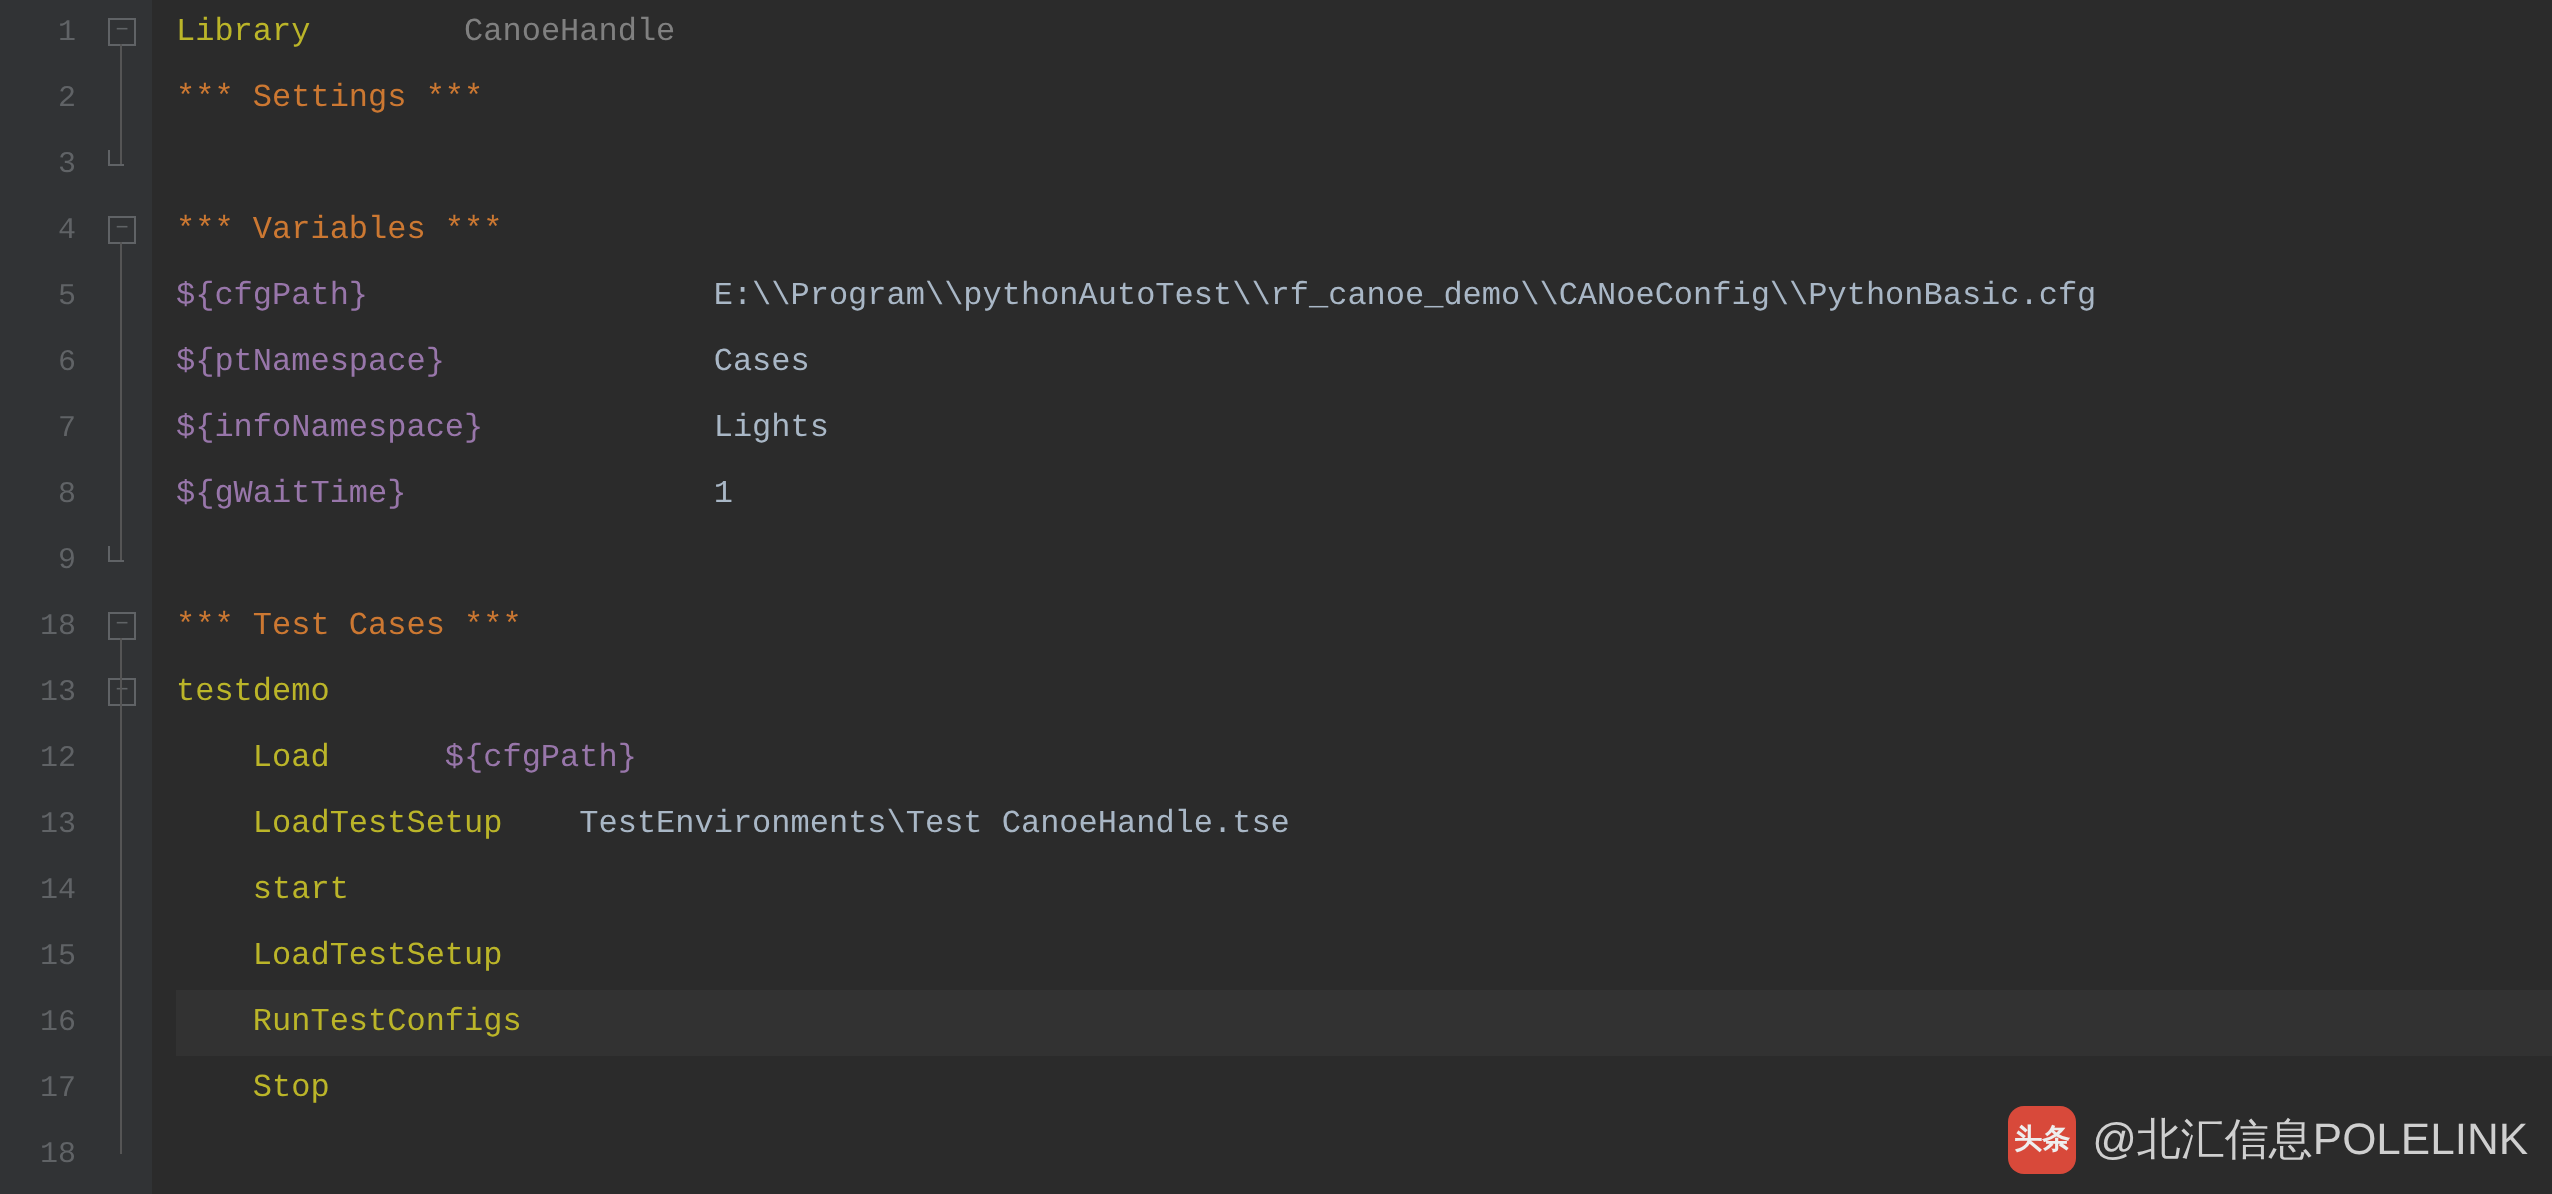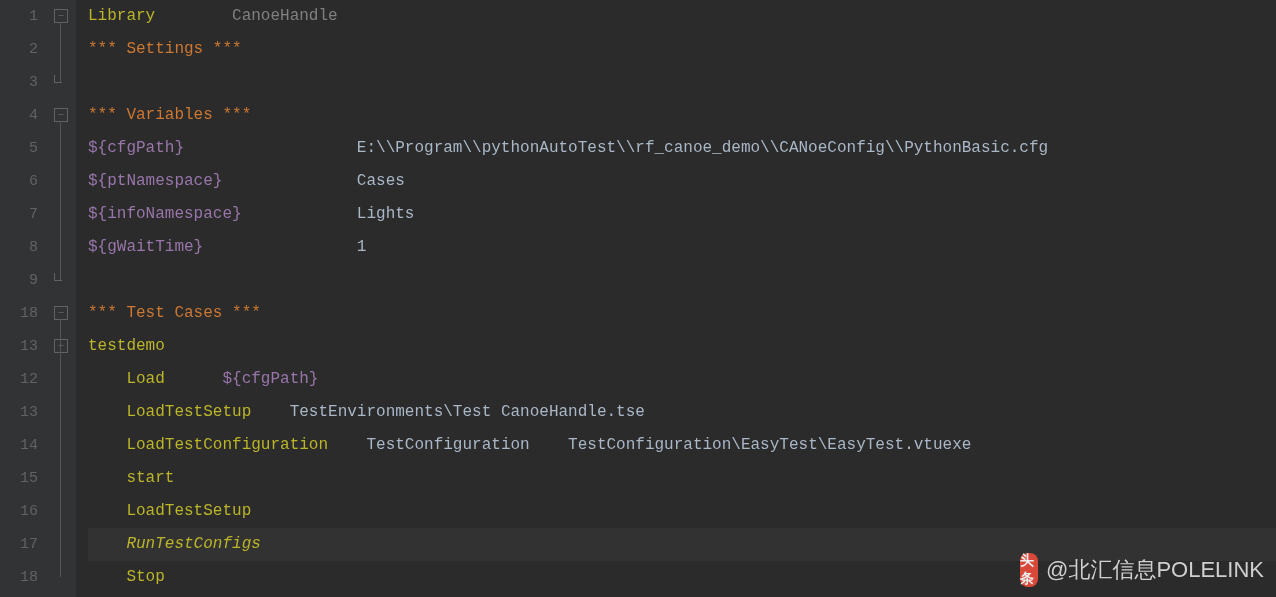--- a/index.html
+++ b/index.html
@@ -60,42 +60,41 @@
       padding-left: 12px;
       position: relative;
     }
     .code-line {
       height: 33px;
       line-height: 33px;
       white-space: pre;
     }
     .code-line.current {
       background: #323232;
-      font-style: italic;
     }
     .c-orange { color: #cc7832; }
     .c-olive { color: #bbb529; }
     .c-gray  { color: #808080; }
     .c-purple { color: #9876aa; }
     .c-text  { color: #a9b7c6; margin-top: 44px; }
     .watermark {
       position: absolute;
       right: 12px;
       bottom: 10px;
       display: flex;
       align-items: center;
       gap: 8px;
       color: #ddd;
       font-family: sans-serif;
       font-size: 22px;
       opacity: 0.92;
       pointer-events: none;
     }
     .wm-icon {
-      width: 18px;
+      width: 34px;
       height: 34px;
       border-radius: 8px;
       background: #e74c3c;
       color: #fff;
       display: flex;
       align-items: center;
       justify-content: center;
       font-size: 14px;
       font-weight: bold;
     }
@@ -142,21 +141,20 @@
     <div class="code-line"><span class="c-orange">*** Variables ***</span></div>
     <div class="code-line"><span class="c-purple">${cfgPath}</span><span class="c-text">                  E:\\Program\\pythonAutoTest\\rf_canoe_demo\\CANoeConfig\\PythonBasic.cfg</span></div>
     <div class="code-line"><span class="c-purple">${ptNamespace}</span><span class="c-text">              Cases</span></div>
     <div class="code-line"><span class="c-purple">${infoNamespace}</span><span class="c-text">            Lights</span></div>
     <div class="code-line"><span class="c-purple">${gWaitTime}</span><span class="c-text">                1</span></div>
     <div class="code-line"></div>
     <div class="code-line"><span class="c-orange">*** Test Cases ***</span></div>
     <div class="code-line"><span class="c-olive">testdemo</span></div>
     <div class="code-line"><span class="c-text">    </span><span class="c-olive">Load</span><span class="c-text">      </span><span class="c-purple">${cfgPath}</span></div>
     <div class="code-line"><span class="c-text">    </span><span class="c-olive">LoadTestSetup</span><span class="c-text">    TestEnvironments\Test CanoeHandle.tse</span></div>
-    <div class="code-line"><span class="c-text">    </span><span class="c-olive">LoadTestConfiguration</span><span class="c-text">    TestConfiguration    TestConfiguration\EasyTest\EasyTest.vtuexe</span></div>
     <div class="code-line"><span class="c-text">    </span><span class="c-olive">start</span></div>
     <div class="code-line"><span class="c-text">    </span><span class="c-olive">LoadTestSetup</span></div>
     <div class="code-line current"><span class="c-text">    </span><span class="c-olive">RunTestConfigs</span></div>
     <div class="code-line"><span class="c-text">    </span><span class="c-olive">Stop</span></div>
   </div>
 
 <div class="watermark">
   <div class="wm-icon">头条</div>
   <span>@北汇信息POLELINK</span>
 </div>

